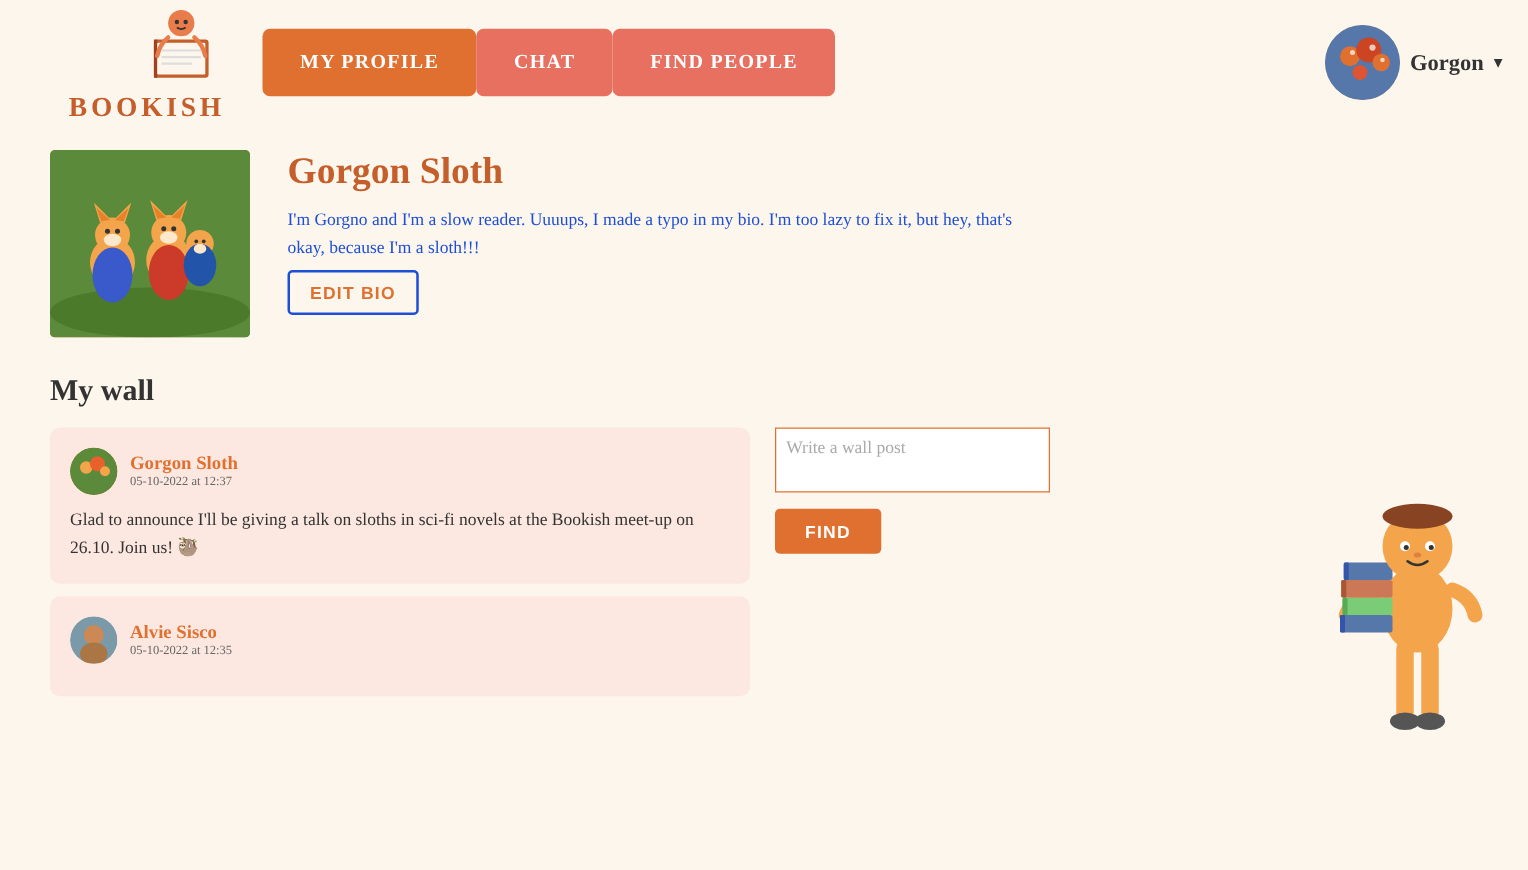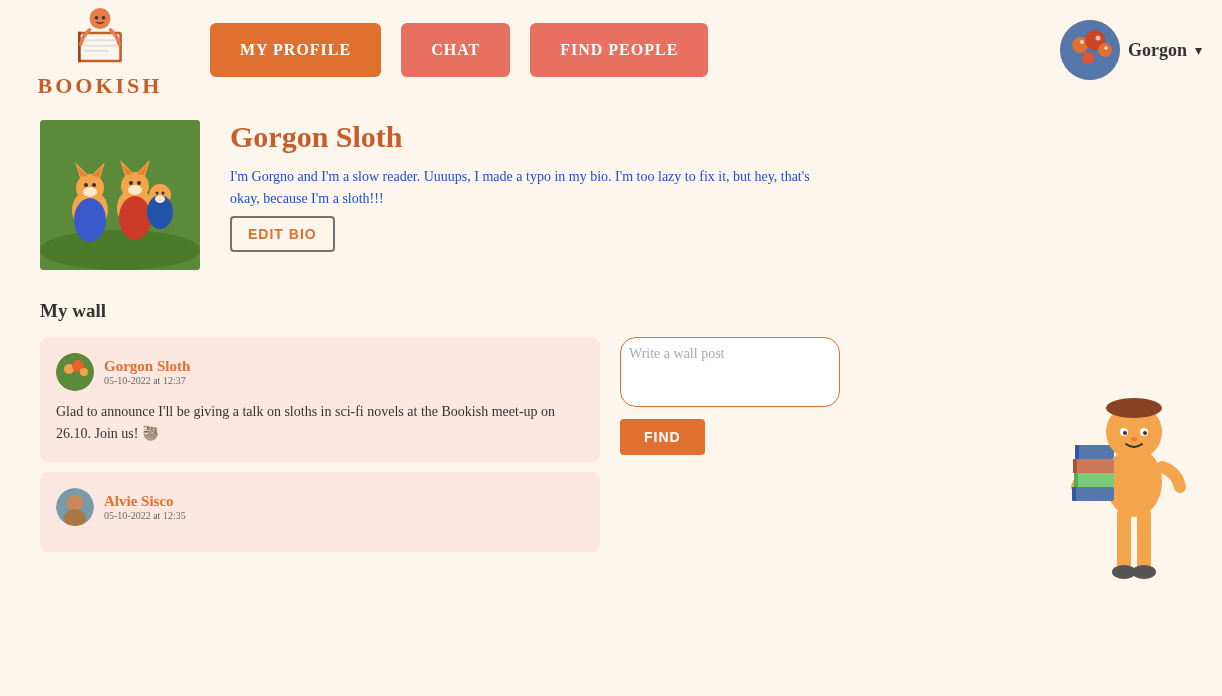--- a/index.html
+++ b/index.html
@@ -17,41 +17,41 @@
       align-items: center;
       padding: 10px 20px;
       background-color: #fdf6ec;
       border-bottom: none;
       height: 100px;
     }
 
     .logo-area {
       display: flex;
       flex-direction: column;
-      align-items: center;
+      align-items: flex-end;
       width: 160px;
       cursor: pointer;
     }
 
     .logo-icon {
       width: 70px;
       height: 70px;
     }
 
     .logo-text {
       font-size: 22px;
       font-weight: bold;
       color: #c45e2a;
       letter-spacing: 3px;
       margin-top: 2px;
     }
 
     .nav {
       display: flex;
-      gap: 20px;
+      gap: 0;
       margin-left: 30px;
       flex: 1;
     }
 
     .nav-btn {
       padding: 18px 30px;
       font-size: 16px;
       font-weight: bold;
       border: none;
       border-radius: 6px;
@@ -154,33 +154,33 @@
 
     .profile-bio {
       font-size: 14px;
       color: #1d4ed8;
       line-height: 1.6;
       margin-bottom: 5px;
     }
 
     .edit-bio-btn {
       background-color: transparent;
-      border: 2px solid #737373;
+      border: 2px solid #1d4ed8;
       color: #e07030;
       padding: 8px 16px;
       border-radius: 4px;
       font-size: 14px;
       font-weight: bold;
       cursor: pointer;
       letter-spacing: 1px;
     }
 
     
     .wall-title {
-      font-size: 19px;
+      font-size: 24px;
       font-weight: bold;
       color: #333;
       margin-bottom: 15px;
     }
 
     .wall-layout {
       display: flex;
       gap: 20px;
     }
 
@@ -247,23 +247,23 @@
     }
 
     
     .wall-input-area {
       width: 220px;
       flex-shrink: 0;
     }
 
     .wall-textarea {
       width: 100%;
-      height: 70px;
+      height: 52px;
       border: 1.5px solid #e07030;
-      border-radius: 16px;
+      border-radius: 0;
       padding: 8px;
       font-size: 14px;
       font-family: 'Georgia', serif;
       resize: none;
       background: white;
       color: #c2410c;
       outline: none;
     }
 
     .wall-textarea::placeholder {

